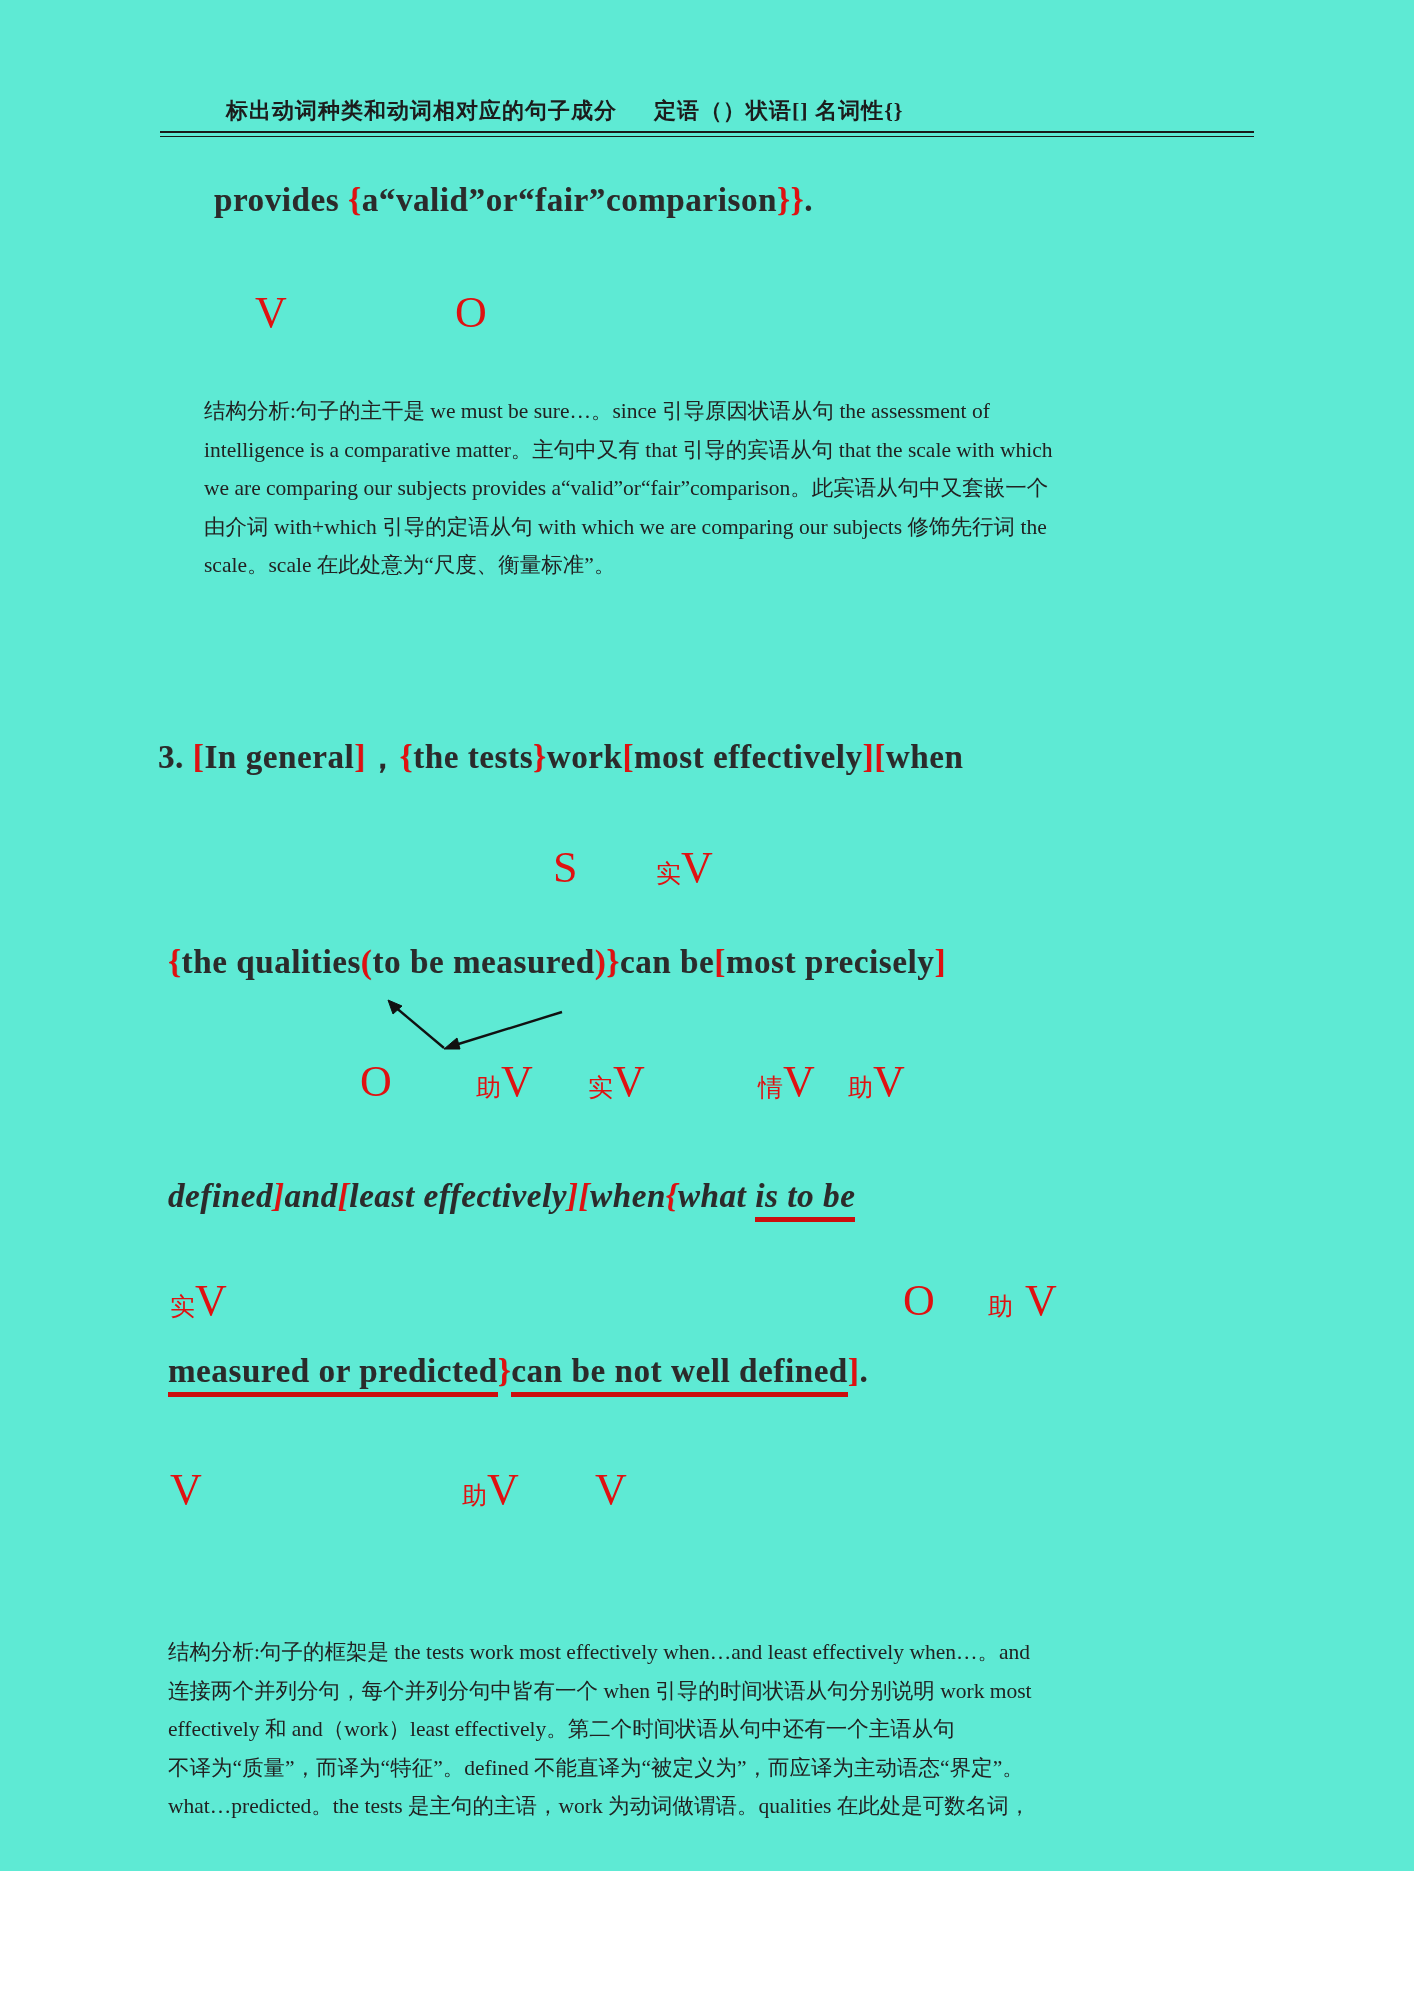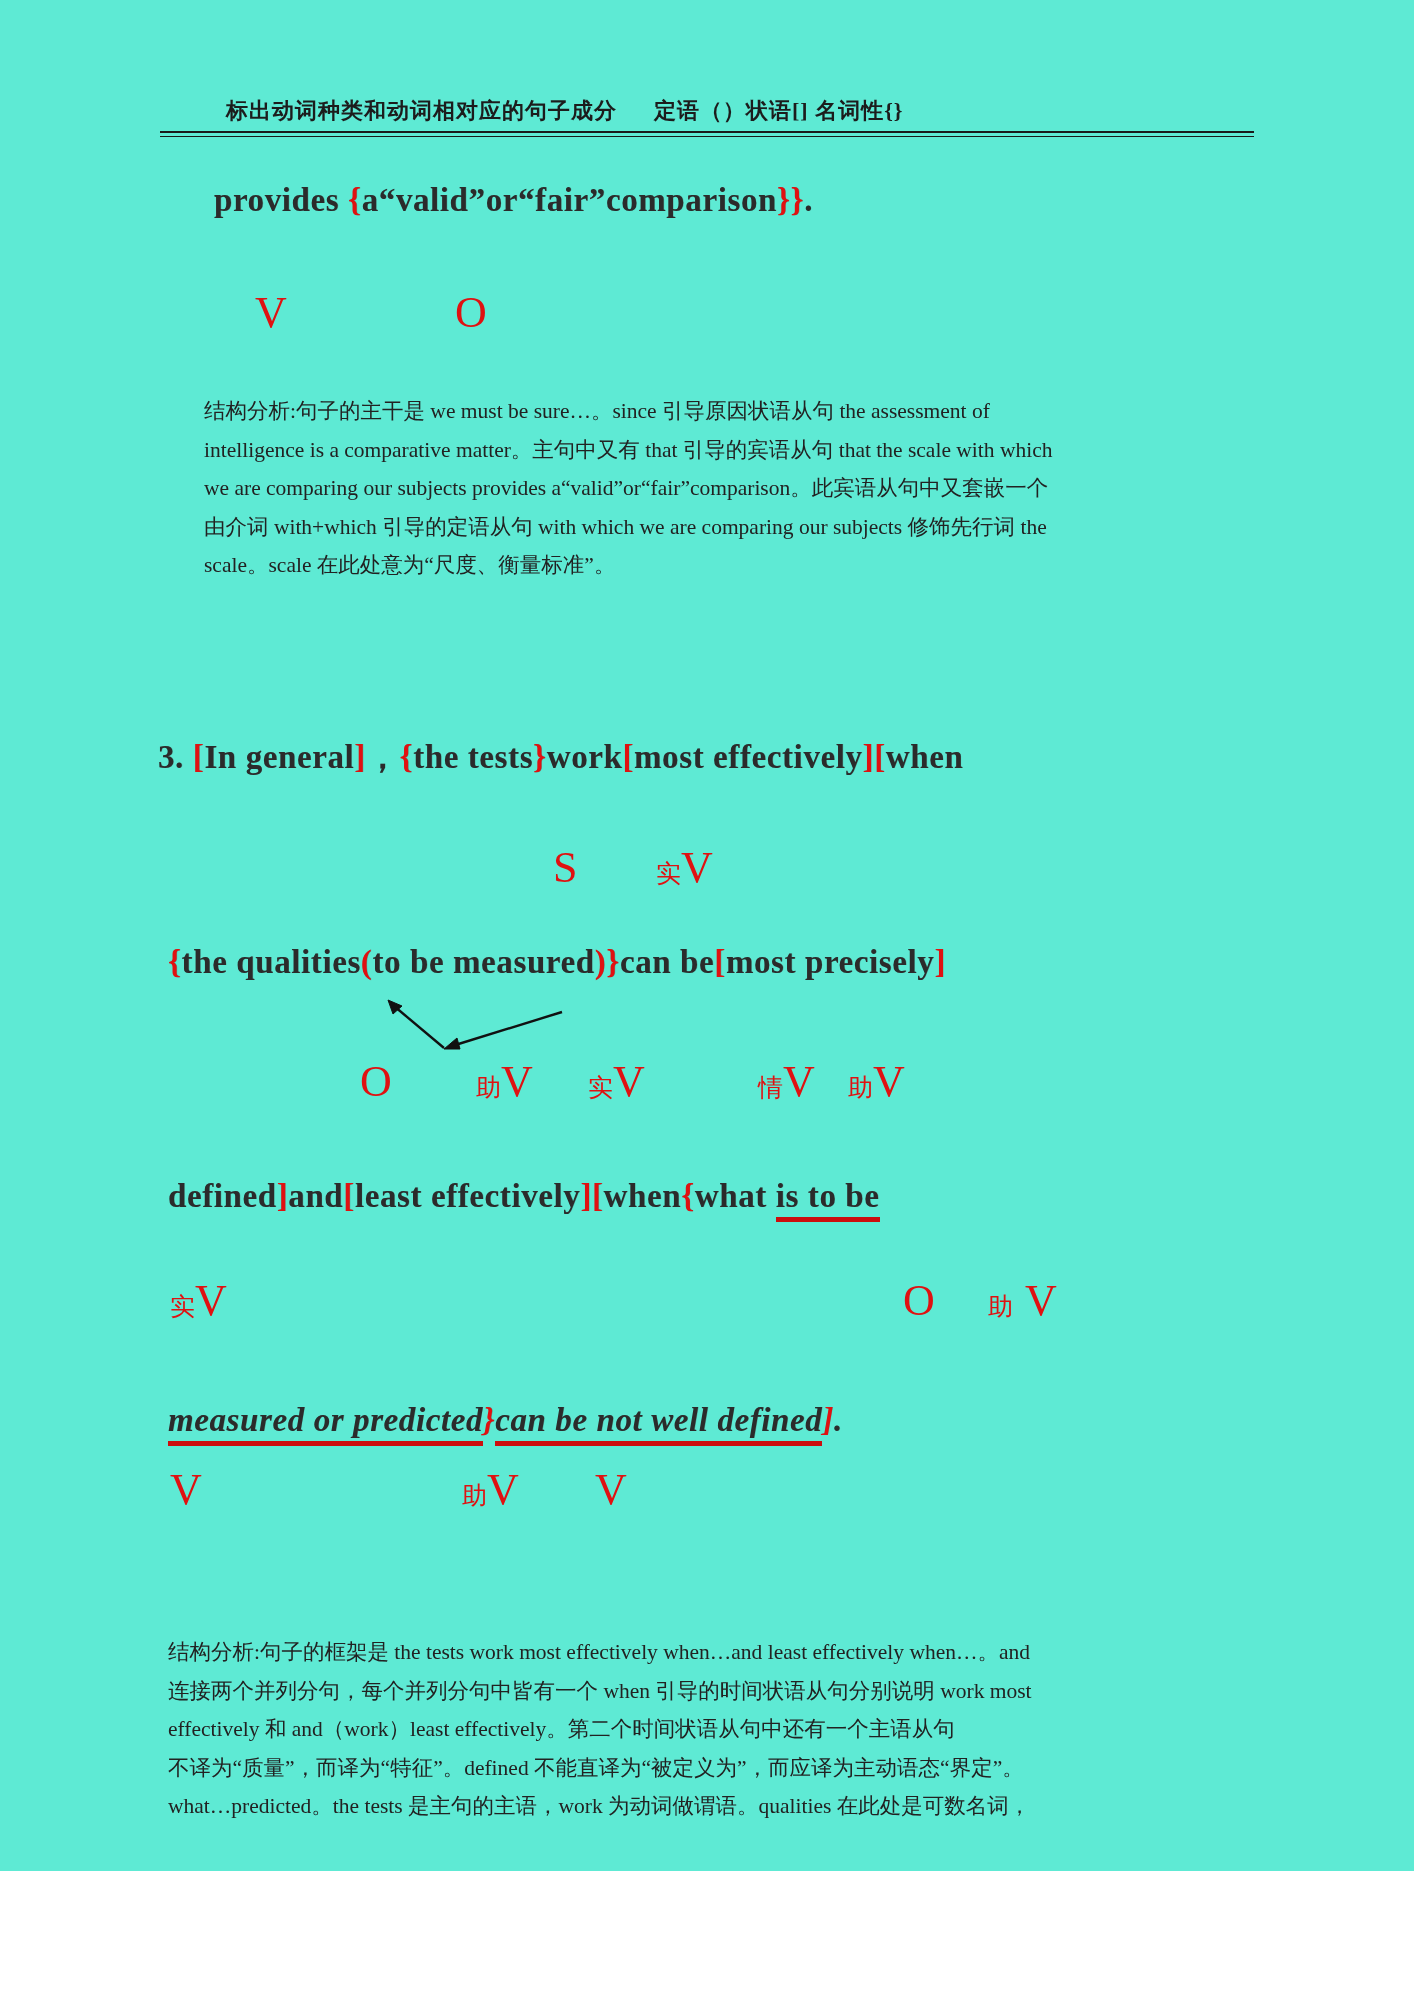--- a/index.html
+++ b/index.html
@@ -70,29 +70,29 @@
   </svg>
 
   <div class="ann-row" style="top:1060px;">
     <span class="ann" style="left:360px;"><span class="prefix"></span><span class="letter">O</span></span>
     <span class="ann" style="left:476px;"><span class="prefix">助</span><span class="letter">V</span></span>
     <span class="ann" style="left:588px;"><span class="prefix">实</span><span class="letter">V</span></span>
     <span class="ann" style="left:758px;"><span class="prefix">情</span><span class="letter">V</span></span>
     <span class="ann" style="left:848px;"><span class="prefix">助</span><span class="letter">V</span></span>
   </div>
 
-  <div class="abs sentence" style="left:168px;top:1178px;"><span>defined</span><span class="c-red">]</span><span>and</span><span class="c-red">[</span><span>least effectively</span><span class="c-red">]</span><span class="c-red">[</span><span>when</span><span class="c-red">{</span><span>what </span><span class="u">is to be</span></div>
+  <div class="abs sentence" style="left:168px;top:1178px;font-style:italic;"><span>defined</span><span class="c-red">]</span><span>and</span><span class="c-red">[</span><span>least effectively</span><span class="c-red">]</span><span class="c-red">[</span><span>when</span><span class="c-red">{</span><span>what </span><span class="u">is to be</span></div>
 
   <div class="ann-row" style="top:1279px;">
     <span class="ann" style="left:170px;"><span class="prefix">实</span><span class="letter">V</span></span>
     <span class="ann" style="left:903px;"><span class="prefix"></span><span class="letter">O</span></span>
     <span class="ann" style="left:988px;"><span class="prefix">助</span><span class="letter" style="margin-left:12px;">V</span></span>
   </div>
 
-  <div class="abs sentence" style="left:168px;top:1402px;font-style:italic;"><span class="u">measured or predicted</span><span class="c-red">}</span><span class="u">can be not well defined</span><span class="c-red">]</span><span>.</span></div>
+  <div class="abs sentence" style="left:168px;top:1353px;"><span class="u">measured or predicted</span><span class="c-red">}</span><span class="u">can be not well defined</span><span class="c-red">]</span><span>.</span></div>
 
   <div class="ann-row" style="top:1468px;">
     <span class="ann" style="left:170px;"><span class="prefix"></span><span class="letter">V</span></span>
     <span class="ann" style="left:462px;"><span class="prefix">助</span><span class="letter">V</span></span>
     <span class="ann" style="left:595px;"><span class="prefix"></span><span class="letter">V</span></span>
   </div>
 
   <div class="abs para" style="left:168px;top:1633px;">
     <div>结构分析:句子的框架是 the tests work most effectively when…and least effectively when…。and</div>
     <div>连接两个并列分句，每个并列分句中皆有一个 when 引导的时间状语从句分别说明 work most</div>

